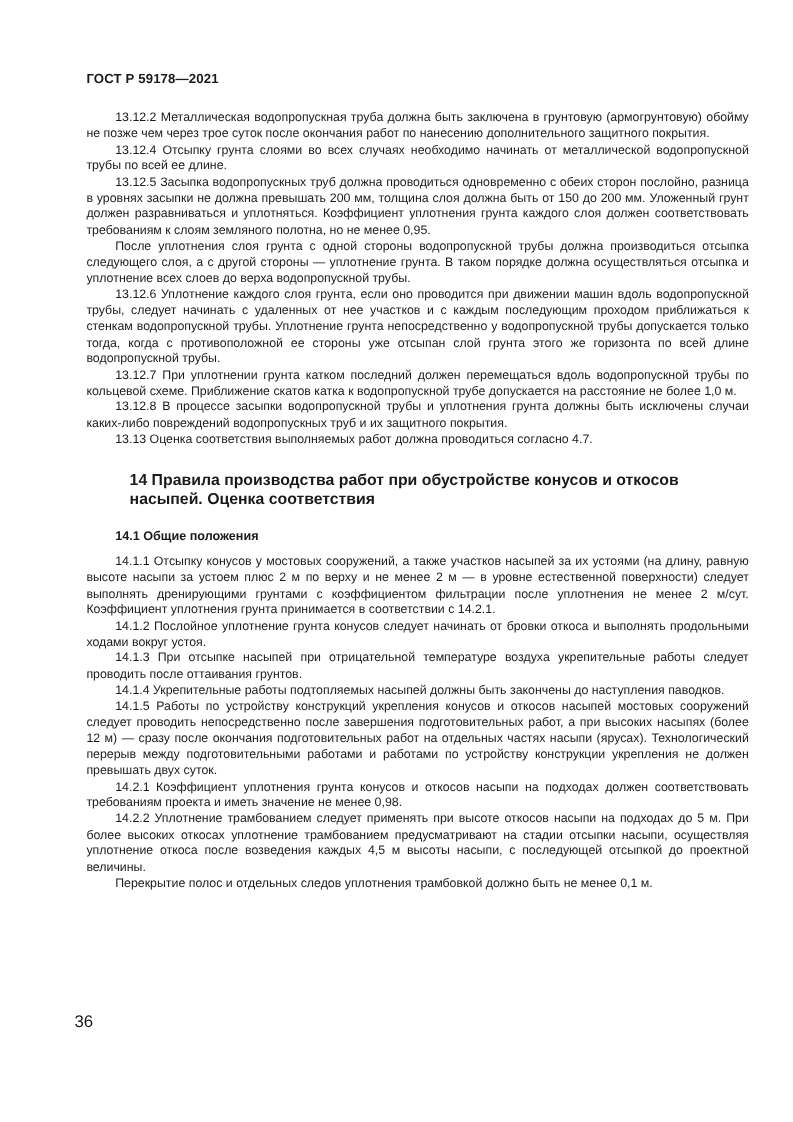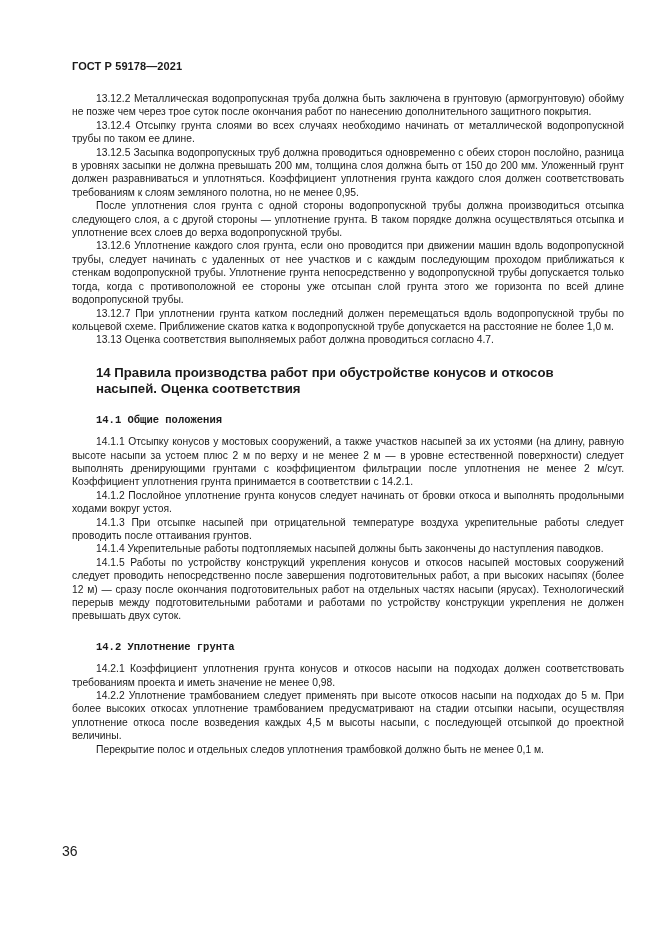--- a/index.html
+++ b/index.html
@@ -1,47 +1,47 @@
 <!DOCTYPE html>
 <html><head>
 <meta charset="utf-8">
 <style>
   html, body { margin: 0; padding: 0; background: #ffffff; }
   body { width: 661px; height: 935px; position: relative; overflow: hidden;
          font-family: "Liberation Sans", sans-serif; color: #1a1a1a; }
   .header { position: absolute; left: 72px; top: 60px; font-size: 11px; font-weight: bold; letter-spacing: 0.1px; }
   .content { position: absolute; left: 72px; top: 92px; width: 552px; font-size: 10.3px; line-height: 13.4px; }
   .p { text-indent: 24px; text-align: justify; margin: 0; }
-  .h1 { font-size: 13.2px; font-weight: bold; line-height: 16.5px; margin: 18px 0 0 24px; padding-right: 40px; }
-  .h2 { font-size: 10.5px; font-weight: bold; margin: 18px 0 8px 24px; font-family: Liberation Mono, monospace; }
+  .h1 { font-size: 13.2px; font-weight: bold; line-height: 16.5px; margin: 18px 0 0 36px; padding-right: 40px; }
+  .h2 { font-size: 10.5px; font-weight: bold; margin: 18px 0 8px 24px; }
   .h2.first { margin-top: 16px; }
   .page-num { position: absolute; left: 62px; top: 843px; font-size: 14px; }
 </style>
 </head>
 <body>
 
 <div class="header">ГОСТ Р 59178—2021</div>
 
 <div class="content">
   <p class="p">13.12.2 Металлическая водопропускная труба должна быть заключена в грунтовую (армогрунтовую) обойму не позже чем через трое суток после окончания работ по нанесению дополнительного защитного покрытия.</p>
-  <p class="p">13.12.4 Отсыпку грунта слоями во всех случаях необходимо начинать от металлической водопропускной трубы по таком ее длине.</p>
+  <p class="p">13.12.4 Отсыпку грунта слоями во всех случаях необходимо начинать от металлической водопропускной трубы по всей ее длине.</p>
   <p class="p">13.12.5 Засыпка водопропускных труб должна проводиться одновременно с обеих сторон послойно, разница в уровнях засыпки не должна превышать 200 мм, толщина слоя должна быть от 150 до 200 мм. Уложенный грунт должен разравниваться и уплотняться. Коэффициент уплотнения грунта каждого слоя должен соответствовать требованиям к слоям земляного полотна, но не менее 0,95.</p>
   <p class="p">После уплотнения слоя грунта с одной стороны водопропускной трубы должна производиться отсыпка следующего слоя, а с другой стороны — уплотнение грунта. В таком порядке должна осуществляться отсыпка и уплотнение всех слоев до верха водопропускной трубы.</p>
   <p class="p">13.12.6 Уплотнение каждого слоя грунта, если оно проводится при движении машин вдоль водопропускной трубы, следует начинать с удаленных от нее участков и с каждым последующим проходом приближаться к стенкам водопропускной трубы. Уплотнение грунта непосредственно у водопропускной трубы допускается только тогда, когда с противоположной ее стороны уже отсыпан слой грунта этого же горизонта по всей длине водопропускной трубы.</p>
   <p class="p">13.12.7 При уплотнении грунта катком последний должен перемещаться вдоль водопропускной трубы по кольцевой схеме. Приближение скатов катка к водопропускной трубе допускается на расстояние не более 1,0 м.</p>
+  <p class="p">13.12.8 В процессе засыпки водопропускной трубы и уплотнения грунта должны быть исключены случаи каких-либо повреждений водопропускных труб и их защитного покрытия.</p>
   <p class="p">13.13 Оценка соответствия выполняемых работ должна проводиться согласно 4.7.</p>
 
   <div class="h1">14 Правила производства работ при обустройстве конусов и откосов насыпей. Оценка соответствия</div>
 
   <div class="h2 first">14.1 Общие положения</div>
   <p class="p">14.1.1 Отсыпку конусов у мостовых сооружений, а также участков насыпей за их устоями (на длину, равную высоте насыпи за устоем плюс 2 м по верху и не менее 2 м — в уровне естественной поверхности) следует выполнять дренирующими грунтами с коэффициентом фильтрации после уплотнения не менее 2 м/сут. Коэффициент уплотнения грунта принимается в соответствии с 14.2.1.</p>
   <p class="p">14.1.2 Послойное уплотнение грунта конусов следует начинать от бровки откоса и выполнять продольными ходами вокруг устоя.</p>
   <p class="p">14.1.3 При отсыпке насыпей при отрицательной температуре воздуха укрепительные работы следует проводить после оттаивания грунтов.</p>
   <p class="p">14.1.4 Укрепительные работы подтопляемых насыпей должны быть закончены до наступления паводков.</p>
   <p class="p">14.1.5 Работы по устройству конструкций укрепления конусов и откосов насыпей мостовых сооружений следует проводить непосредственно после завершения подготовительных работ, а при высоких насыпях (более 12 м) — сразу после окончания подготовительных работ на отдельных частях насыпи (ярусах). Технологический перерыв между подготовительными работами и работами по устройству конструкции укрепления не должен превышать двух суток.</p>
 
-  <div class="h2">14.2 Уплотнение грунта</div>
   <p class="p">14.2.1 Коэффициент уплотнения грунта конусов и откосов насыпи на подходах должен соответствовать требованиям проекта и иметь значение не менее 0,98.</p>
   <p class="p">14.2.2 Уплотнение трамбованием следует применять при высоте откосов насыпи на подходах до 5 м. При более высоких откосах уплотнение трамбованием предусматривают на стадии отсыпки насыпи, осуществляя уплотнение откоса после возведения каждых 4,5 м высоты насыпи, с последующей отсыпкой до проектной величины.</p>
   <p class="p">Перекрытие полос и отдельных следов уплотнения трамбовкой должно быть не менее 0,1 м.</p>
 </div>
 
 <div class="page-num">36</div>
 
 </body></html>

